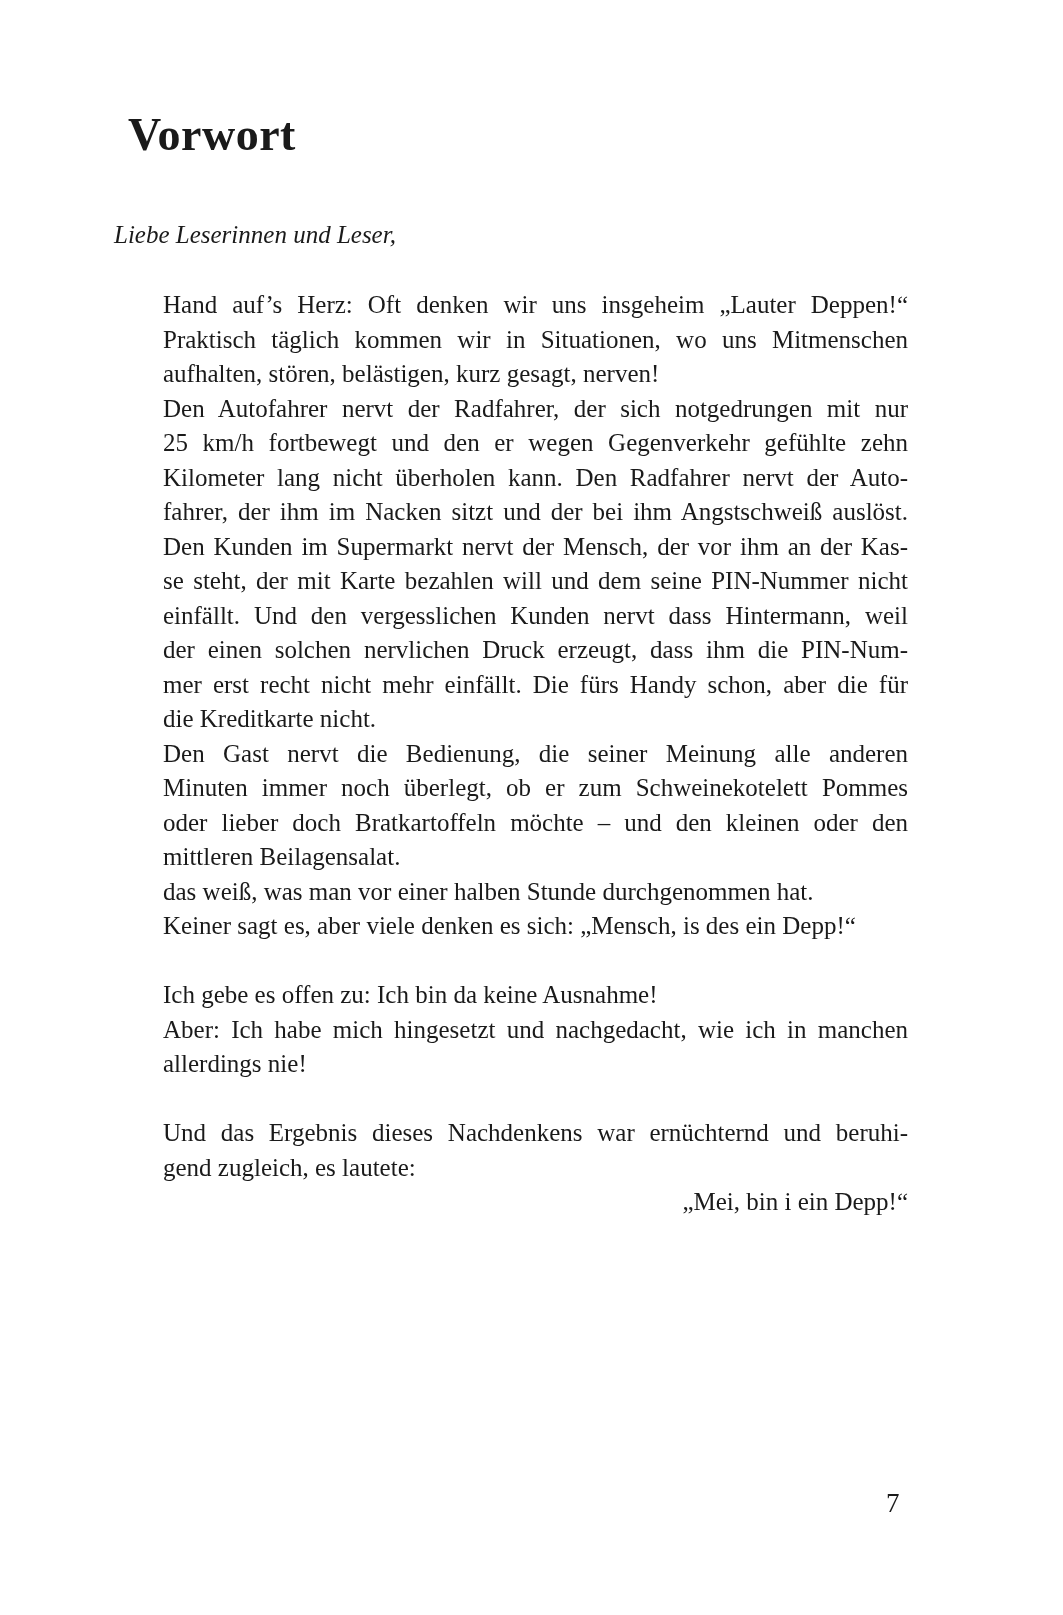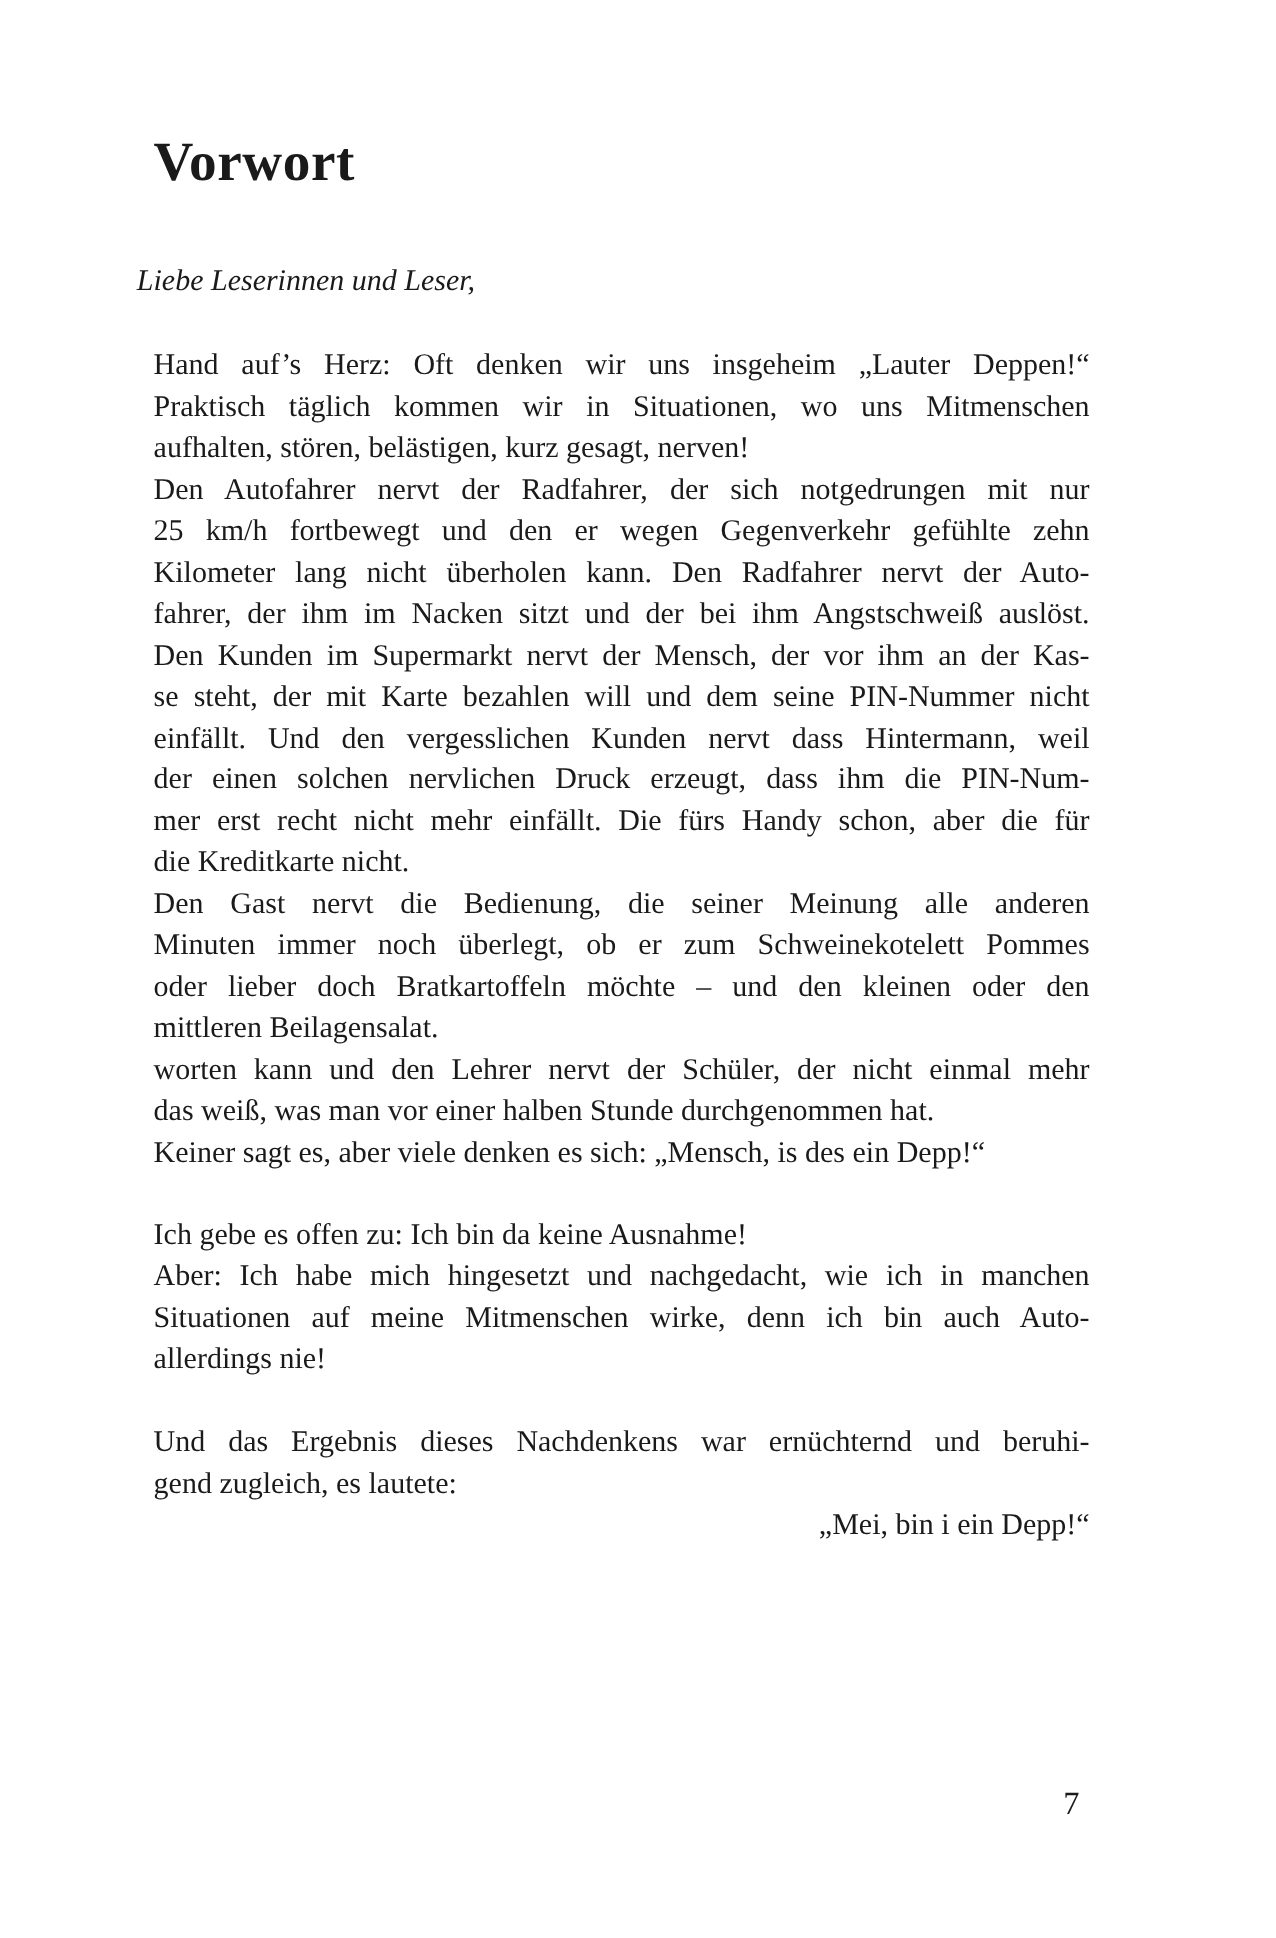--- a/index.html
+++ b/index.html
@@ -4,21 +4,21 @@
 <style>
   html, body { margin: 0; padding: 0; background: #ffffff; }
   body { width: 1063px; height: 1615px; position: relative; overflow: hidden;
          font-family: "Liberation Serif", "DejaVu Serif", serif; color: #1a1a1a; }
   .page { position: absolute; left: 0; top: 0; width: 1063px; height: 1203px; }
   .title { position: absolute; left: 128px; top: 112px; font-size: 46px; font-weight: bold;
            letter-spacing: 0.5px; margin: 0; line-height: 1; }
   .salutation { position: absolute; left: 114px; top: 222px; font-size: 25px; font-style: italic; line-height: 1; }
   .body { position: absolute; left: 128px; top: 288px; width: 780px; font-size: 25px; }
   .line { display: block; height: 34.5px; line-height: 34.5px; white-space: nowrap;
-          text-align: justify; text-align-last: justify; }
+          text-align: justify; text-align-last: justify; margin-left: 35px; }
   .line.last { text-align-last: left; }
   .gap { display: block; height: 34.5px; }
   .quote { display: block; height: 34.5px; line-height: 34.5px; text-align: right; }
   .page-number { position: absolute; left: 886px; top: 1490px; font-size: 27px; line-height: 1; }
 </style>
 </head>
 <body>
 
 <div class="page">
   <h1 class="title">Vorwort</h1>
@@ -34,27 +34,25 @@
       <span class="line">Den Kunden im Supermarkt nervt der Mensch, der vor ihm an der Kas-</span>
       <span class="line">se steht, der mit Karte bezahlen will und dem seine PIN-Nummer nicht</span>
       <span class="line">einfällt. Und den vergesslichen Kunden nervt dass Hintermann, weil</span>
       <span class="line">der einen solchen nervlichen Druck erzeugt, dass ihm die PIN-Num-</span>
       <span class="line">mer erst recht nicht mehr einfällt. Die fürs Handy schon, aber die für</span>
       <span class="line last">die Kreditkarte nicht.</span>
       <span class="line">Den Gast nervt die Bedienung, die seiner Meinung alle anderen</span>
       <span class="line">Minuten immer noch überlegt, ob er zum Schweinekotelett Pommes</span>
       <span class="line">oder lieber doch Bratkartoffeln möchte – und den kleinen oder den</span>
       <span class="line last">mittleren Beilagensalat.</span>
-      <span class="line">worten kann und den Lehrer nervt der Schüler, der nicht einmal mehr</span>
       <span class="line last">das weiß, was man vor einer halben Stunde durchgenommen hat.</span>
       <span class="line last">Keiner sagt es, aber viele denken es sich: „Mensch, is des ein Depp!“</span>
       <span class="gap"></span>
       <span class="line last">Ich gebe es offen zu: Ich bin da keine Ausnahme!</span>
       <span class="line">Aber: Ich habe mich hingesetzt und nachgedacht, wie ich in manchen</span>
-      <span class="line">Situationen auf meine Mitmenschen wirke, denn ich bin auch Auto-</span>
       <span class="line last">allerdings nie!</span>
       <span class="gap"></span>
       <span class="line">Und das Ergebnis dieses Nachdenkens war ernüchternd und beruhi-</span>
       <span class="line last">gend zugleich, es lautete:</span>
       <span class="quote">„Mei, bin i ein Depp!“</span>
     </div>
   <div class="page-number">7</div>
 </div>
 
 </body></html>

